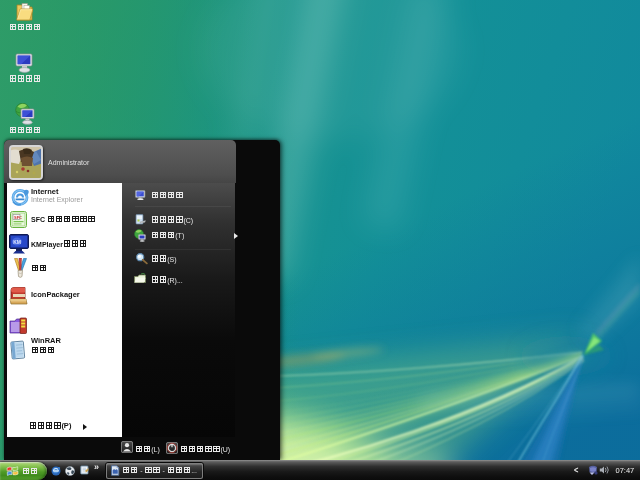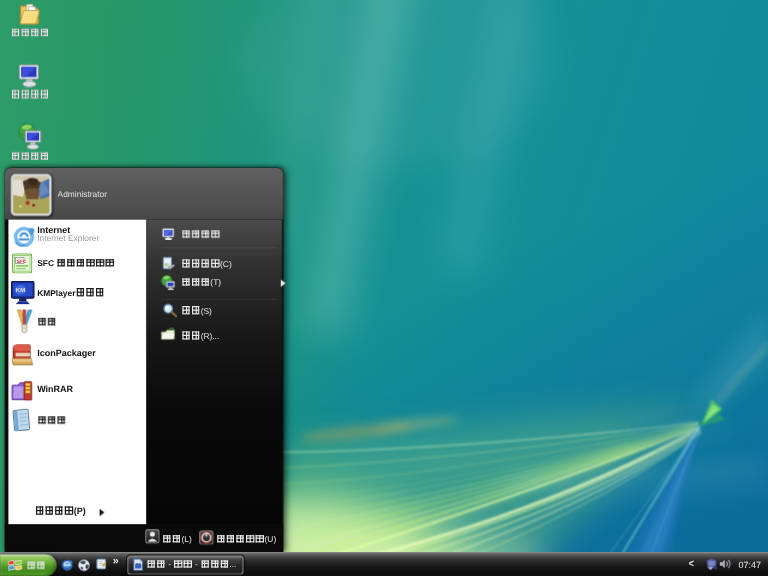--- a/index.html
+++ b/index.html
@@ -175,21 +175,21 @@
   <circle cx="7.5" cy="7" r="6.8" fill="none" stroke="#2a7a2a" stroke-width="0.6"></circle>
   <rect x="6" y="6" width="13" height="9.5" rx="1" fill="#e8eaec" stroke="#8a8f94" stroke-width="0.8"></rect>
   <rect x="7.4" y="7.4" width="10.2" height="6.7" fill="#2b3bbf"></rect>
   <path d="M7.4 7.4 L17.6 7.4 L10 14.1 L7.4 14.1 Z" fill="#4256dd" opacity="0.8"></path>
   <rect x="10.4" y="15.5" width="4" height="2" fill="#c9ccd0"></rect>
   <ellipse cx="12.4" cy="19.3" rx="4.8" ry="2" fill="#dfe2e5" stroke="#9aa0a5" stroke-width="0.7"></ellipse>
  </svg>
 </div>
 <div class="abs dlabel" style="left:0px;top:126px;width:50px;text-align:center;"><span class="gw"></span><span class="gw"></span><span class="gw"></span><span class="gw"></span></div>
 
-<div class="abs" id="menu" style="left:4px;top:140px;width:232px;height:320px;background:#0a0a0a;border-radius:5px 5px 0 0;box-shadow:2px 0 5px rgba(0,0,0,0.55), 0 -1px 3px rgba(0,0,0,0.35);">
+<div class="abs" id="menu" style="left:4px;top:140px;width:232px;height:320px;background:#0a0a0a;border-radius:5px 5px 0 0;box-shadow:2px 0 5px rgba(0,0,0,0.55), 0 -1px 3px rgba(0,0,0,0.35);padding-left:44px;">
 
  <div class="abs" style="left:0;top:0;width:232px;height:43px;border-radius:5px 5px 0 0;background:linear-gradient(180deg,#606060,#4e4e4e 80%,#454545);"></div>
  <div class="abs" style="left:4.5px;top:4.5px;width:30px;height:31px;border:2px solid #d6d6d6;border-radius:4px;background:#d8cdb2;overflow:hidden;box-shadow:1px 1px 2px rgba(0,0,0,0.5);">
   <svg width="30" height="31" viewBox="0 0 30 31">
    <rect width="30" height="31" fill="#cfc5a8"></rect>
    <rect x="0" y="15" width="30" height="16" fill="#bdb766"></rect>
    <path d="M0 15 Q 8 12 16 15 T 30 16 L 30 31 L 0 31 Z" fill="#aaa458"></path>
    <path d="M-2 4 Q 6 0 12 6 L 8 17 L -2 15 Z" fill="#e2ddd0"></path>
    <path d="M32 1 L 18 7 L 23 19 L 32 16 Z" fill="#4f74ab"></path>
    <path d="M25 4 L 19 9 L 23 17 L 30 13 Z" fill="#6389bd"></path>
@@ -270,21 +270,21 @@
  <div class="abs" style="left:5px;top:176px;">
   <svg width="18" height="18" viewBox="0 0 18 18">
    <path d="M1 5 L6 5 L7.5 3 L12 3 L12 17 L1 17 Z" fill="#8a5adf" stroke="#4a2a8a" stroke-width="0.7"></path>
    <rect x="2" y="6" width="9" height="10" fill="#b89ae8"></rect>
    <rect x="11" y="2" width="6.5" height="15.5" rx="1" fill="#c23a2e" stroke="#6a1a10" stroke-width="0.7"></rect>
    <rect x="12.2" y="3.5" width="4" height="2" fill="#f0e040"></rect>
    <rect x="12.2" y="6.5" width="4" height="2" fill="#f0e040"></rect>
    <rect x="12.2" y="9.5" width="4" height="2" fill="#f0e040"></rect>
   </svg>
  </div>
- <div class="abs" style="left:27px;top:180px;color:#111;font-size:7.5px;font-weight:bold;">WinRAR</div>
+ <div class="abs" style="left:27px;top:196px;color:#111;font-size:7.5px;font-weight:bold;">WinRAR</div>
 
  <div class="abs" style="left:6px;top:200px;">
   <svg width="16" height="20" viewBox="0 0 16 20">
    <g transform="rotate(-5 8 10)">
    <rect x="1.5" y="1.5" width="12.5" height="17" rx="1" fill="#dcedf8" stroke="#5a7d9a" stroke-width="0.9"></rect>
    <rect x="2.5" y="2.5" width="10.5" height="15" fill="#bcd8ee"></rect>
    <rect x="2" y="1.5" width="3" height="17" fill="#78a8d2"></rect>
    <path d="M6.5 5 H13 M6.5 8 H13 M6.5 11 H12 M6.5 14 H13" stroke="#8fb4d2" stroke-width="0.7"></path>
    </g>
   </svg>

